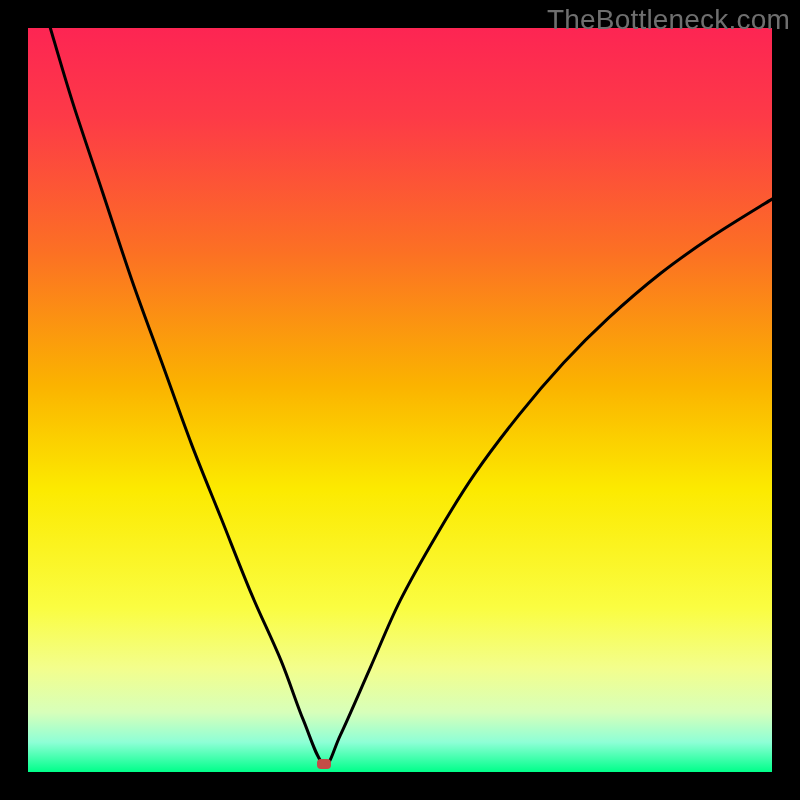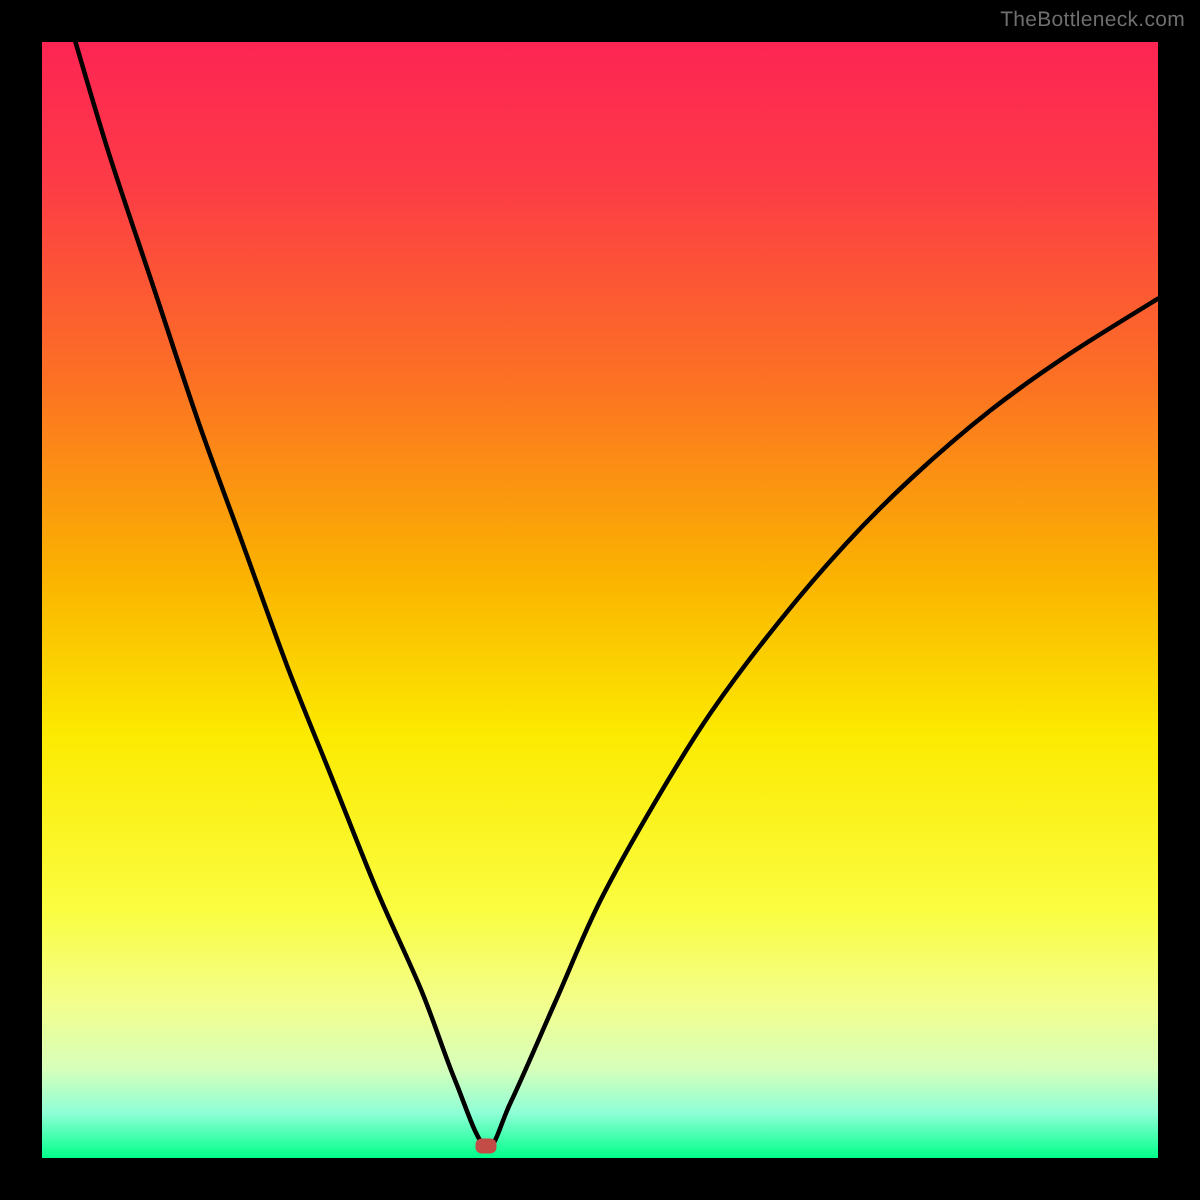--- a/index.html
+++ b/index.html
@@ -27,21 +27,21 @@
   }
   .gradient {
     position: absolute;
     inset: 0;
   }
   .watermark {
     position: absolute;
     top: 4px;
     right: 10px;
     color: #6f6f6f;
-    font-size: 14px;
+    font-size: 28px;
     letter-spacing: 0.2px;
     font-weight: 400;
   }
   svg.curve {
     position: absolute;
     inset: 0;
   }
   .marker {
     position: absolute;
     width: 14px;

